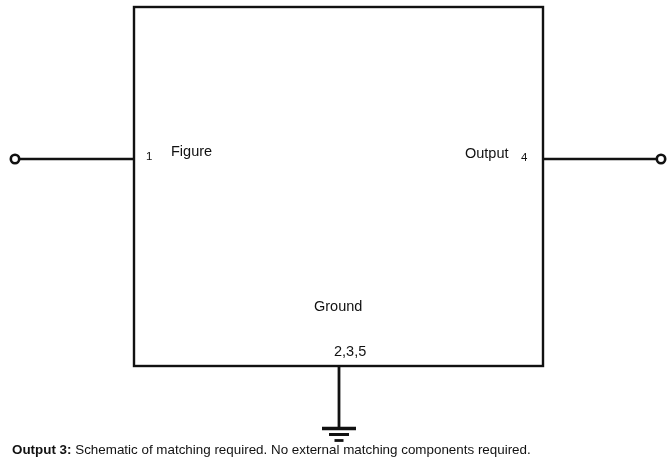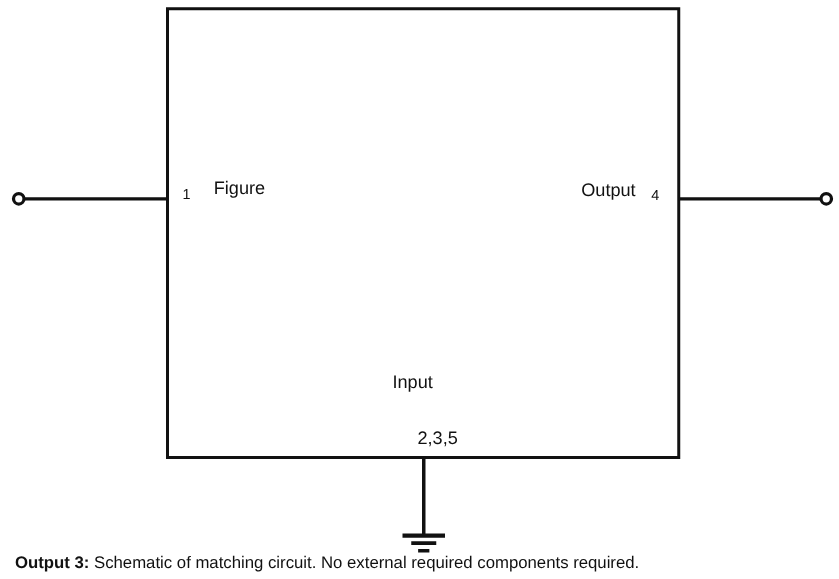--- a/index.html
+++ b/index.html
@@ -98,21 +98,21 @@
   </svg>
 
   <div class="lbl lbl-port" id="label-input">Figure</div>
 
   <div class="lbl lbl-pin" id="label-pin-1">1</div>
 
   <div class="lbl lbl-port" id="label-output">Output</div>
 
   <div class="lbl lbl-pin" id="label-pin-4">4</div>
 
-  <div class="lbl lbl-port" id="label-ground">Input</div>
+  <div class="lbl lbl-port" id="label-ground">Ground</div>
 
   <div class="lbl lbl-port" id="label-pin-235">2,3,5</div>
 
   <div id="caption">
-    <span id="caption-label">Output 3:</span><span id="caption-text"> Schematic of matching circuit. No external required components required.</span>
+    <span id="caption-label">Output 3:</span><span id="caption-text"> Schematic of matching required. No external matching components required.</span>
   </div>
 
 </div>
 
 </body></html>

